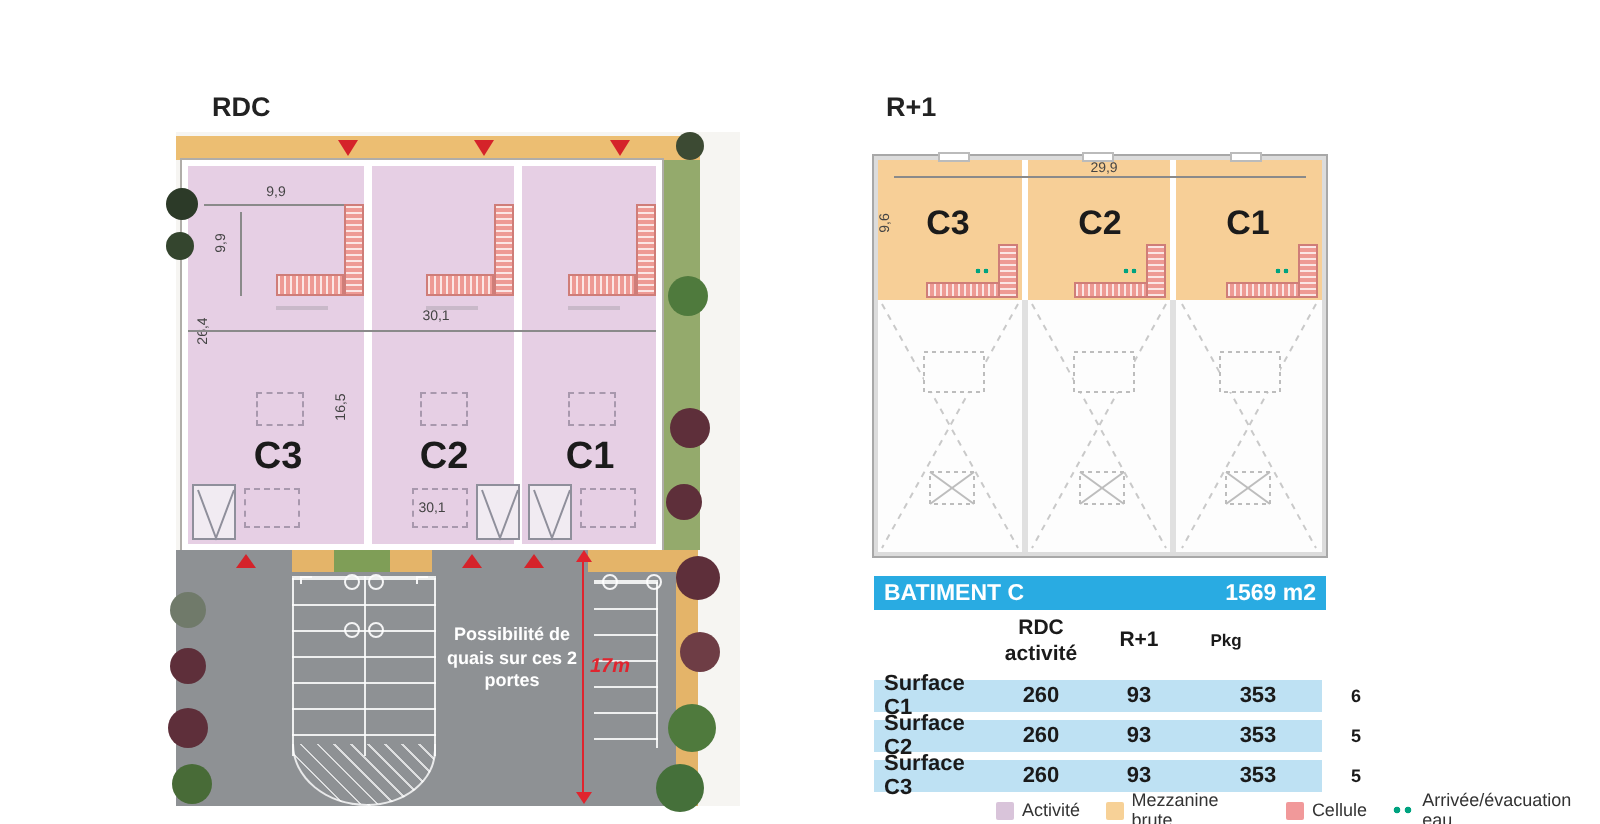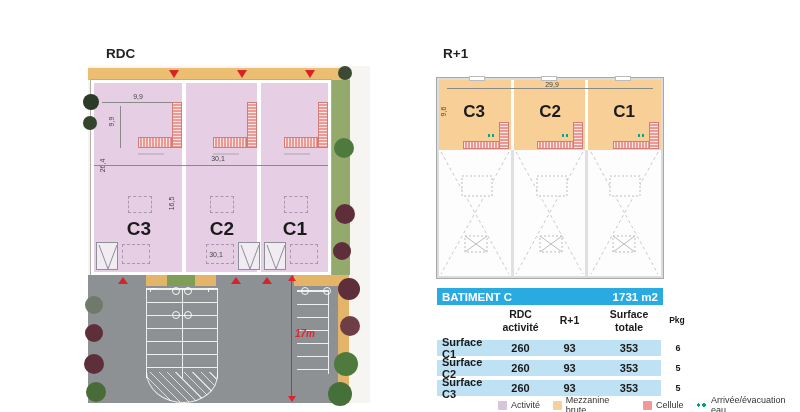--- a/index.html
+++ b/index.html
@@ -165,20 +165,23 @@
 
     <div class="abs badge" style="left:84px; top:221px;"></div>
     <div class="abs badge" style="left:96px; top:221px;"></div>
     <div class="abs badge" style="left:84px; top:245px;"></div>
     <div class="abs badge" style="left:96px; top:245px;"></div>
     <div class="abs badge" style="left:213px; top:221px;"></div>
     <div class="abs badge" style="left:235px; top:221px;"></div>
     <div class="abs pmark" style="left:62px; top:222px;"></div>
     <div class="abs pmark" style="left:120px; top:222px;"></div>
 
+    <div class="abs note" style="left:132px; top:246px; width:72px;">Possibilité de
+quais sur ces 2
+portes</div>
 
     <div class="abs quay-line" style="left:203px; top:212px; width:1px; height:120px;"></div>
     <div class="abs tri-up-red" style="left:200px; top:209px;"></div>
     <div class="abs tri-dn-red" style="left:200px; top:330px;"></div>
     <div class="abs quay-label" style="left:207px; top:262px;">17m</div>
 
     <div class="abs tree" style="left:-5px; top:28px; width:16px; height:16px; background:#2C3A28;"></div>
     <div class="abs tree" style="left:-5px; top:50px; width:14px; height:14px; background:#34452E;"></div>
     <div class="abs tree" style="left:-3px; top:230px; width:18px; height:18px; background:#707A6A;"></div>
     <div class="abs tree" style="left:-3px; top:258px; width:18px; height:18px; background:#5E2F3A;"></div>
@@ -247,29 +250,27 @@
           <line x1="123" y1="86" x2="101" y2="102"></line>
         <line x1="174" y1="86" x2="196" y2="102"></line>
           <line x1="196" y1="86" x2="174" y2="102"></line>
       </g>
     </svg>
   </div>
 
   <div class="abs btable">
     <div class="thead">
       <span>BATIMENT C</span>
-      <span>1731 m2</span>
+      <span>1569 m2</span>
     </div>
     <div class="tcols">
       <div class="c c-lab"></div>
       <div class="c c-rdc">RDC
 activité</div>
       <div class="c c-r1">R+1</div>
-      <div class="c c-sur">Surface
-totale</div>
       <div class="c c-pkg">Pkg</div>
     </div>
     <div class="trow">
       <div class="tband">
         <div class="c c-lab">Surface C1</div>
         <div class="c c-rdc">260</div>
         <div class="c c-r1">93</div>
         <div class="c c-sur">353</div>
       </div>
       <div class="tpkg">6</div>

